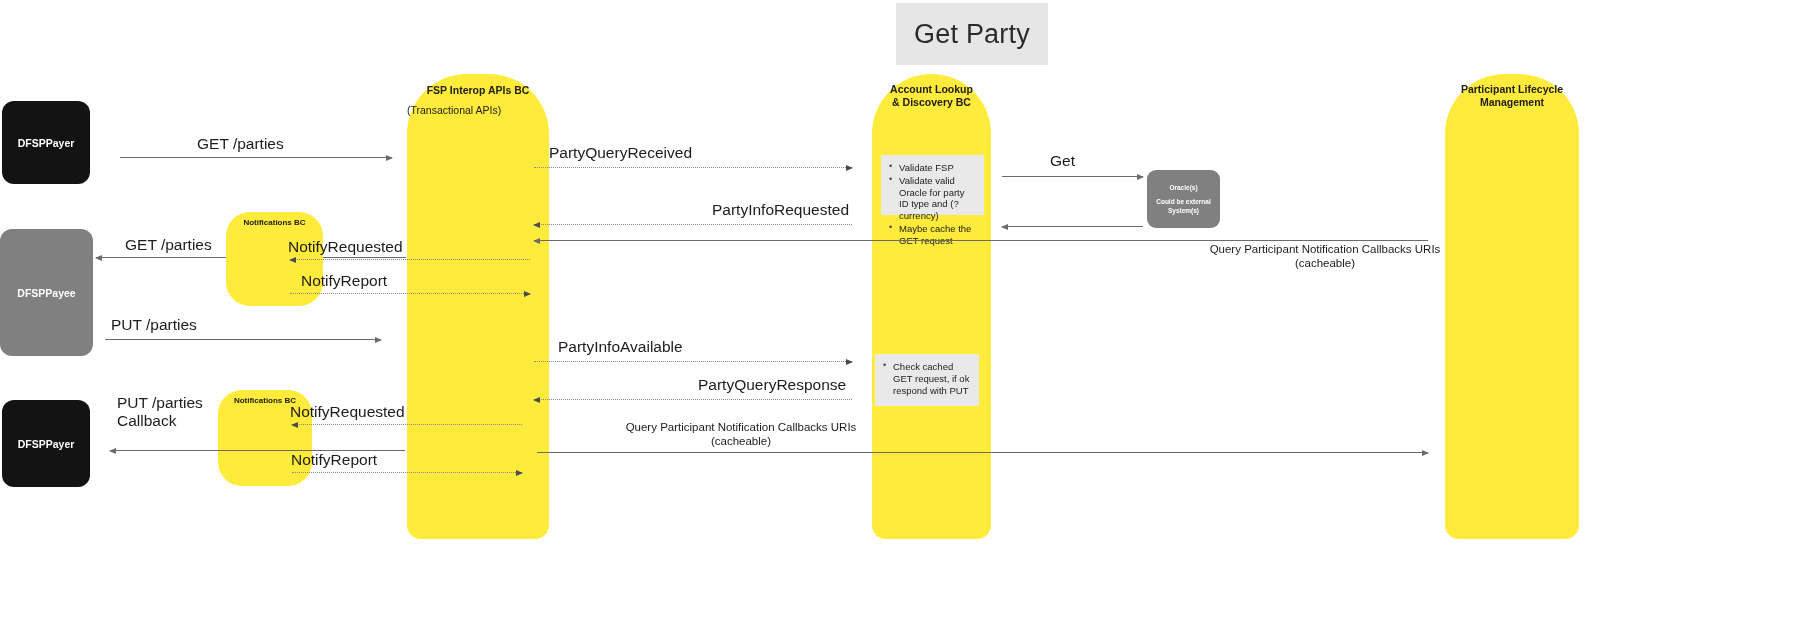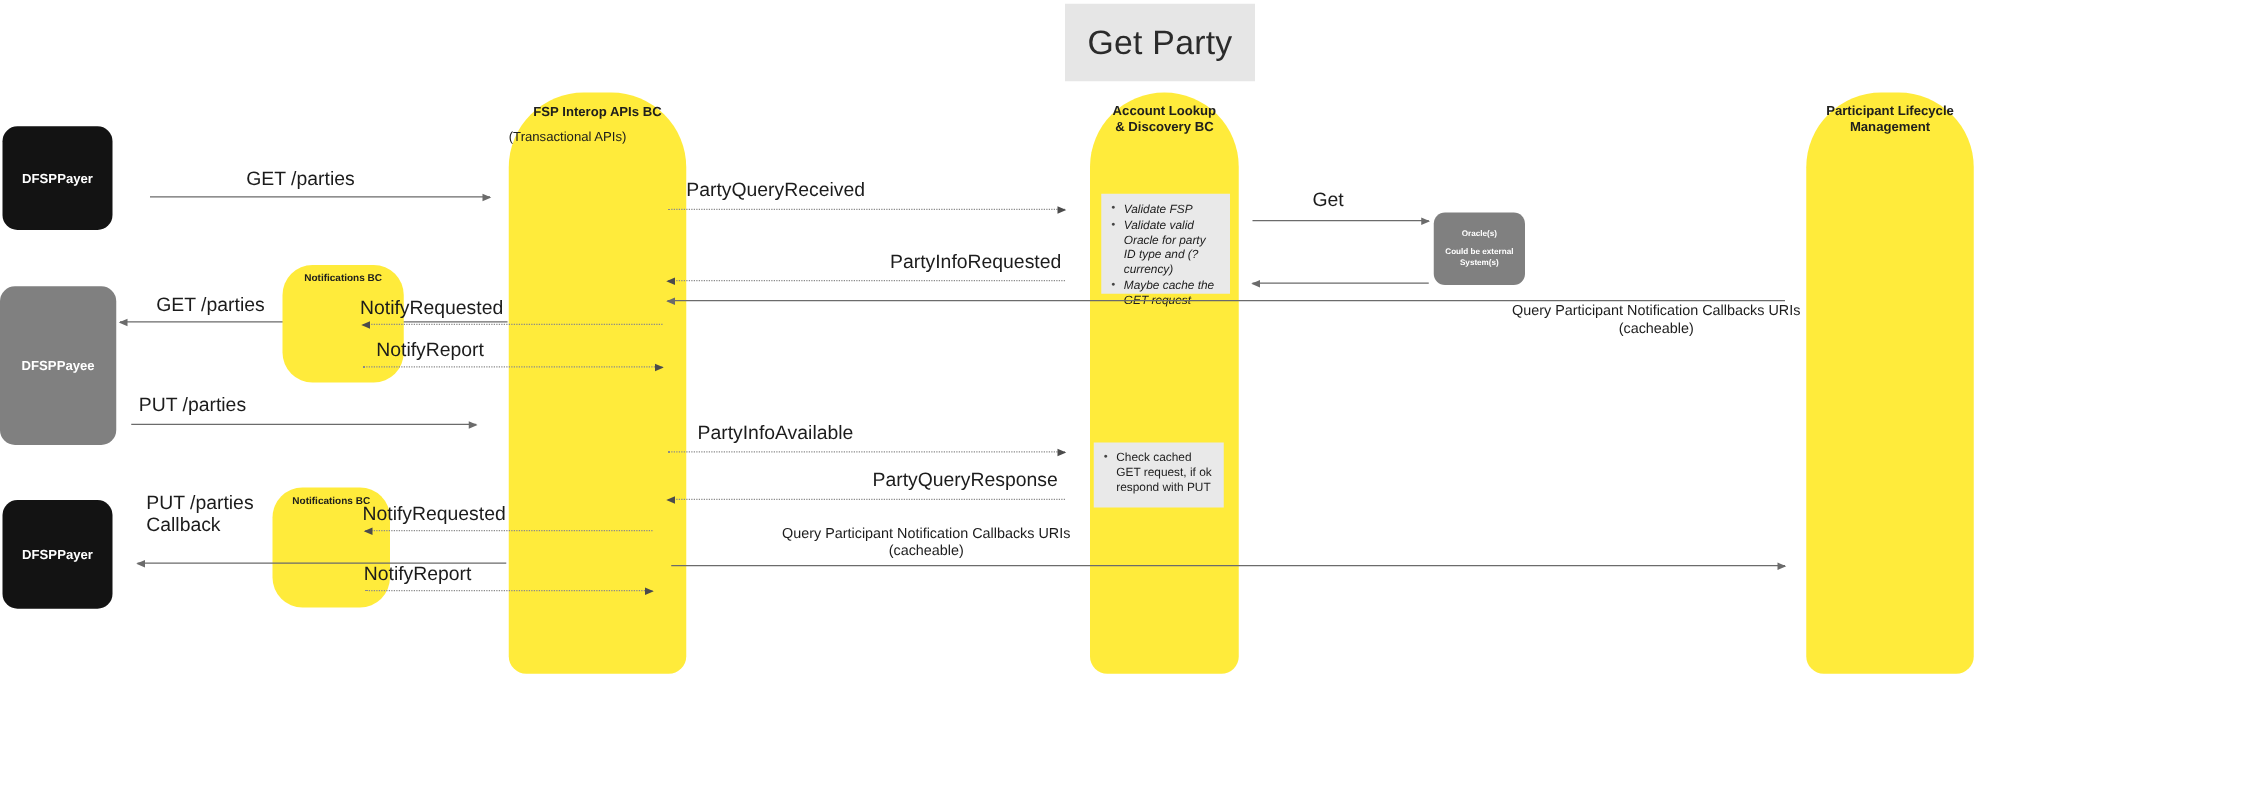--- a/index.html
+++ b/index.html
@@ -7,21 +7,21 @@
     width:1812px;height:630px;
     background:#ffffff;
     font-family:"Liberation Sans","DejaVu Sans",sans-serif;
     position:relative;overflow:hidden;
     -webkit-font-smoothing:antialiased;
   }
   .abs{position:absolute;}
 
   
   #title-box{
-    left:852px;top:3px;width:152px;height:62px;
+    left:896px;top:3px;width:152px;height:62px;
     background:#e6e6e6;
     display:flex;align-items:center;justify-content:center;
     font-size:27px;color:#2b2b2b;font-weight:400;letter-spacing:.2px;
   }
 
   
   .lifeline{
     background:#ffeb3b;
     border-radius:60px 60px 14px 14px;
     box-sizing:border-box;
@@ -82,21 +82,21 @@
     background:#e9e9e9;
     padding:7px 8px 7px 6px;
     box-sizing:border-box;
     font-size:9.5px;line-height:11.8px;color:#1c1c1c;
   }
   .note ul{margin:0;padding:0 0 0 12px;list-style:none;}
   .note li{position:relative;margin:0 0 1px 0;}
   .note li:before{
     content:"\2022";position:absolute;left:-10px;top:-1px;font-size:9px;color:#444;
   }
-  #note-validate{left:881px;top:155px;width:103px;height:80px;font-style:italic;}
+  #note-validate{left:881px;top:155px;width:103px;height:60px;}
   #note-cached{left:875px;top:354px;width:104px;height:52px;}
 
   
   .arrow{height:0;border-top:1px solid #6b6b6b;}
   .arrow.dotted{border-top:1px dotted #8a8a8a;}
   .ahead{
     position:absolute;top:-3.5px;width:0;height:0;
     border-top:3.5px solid transparent;border-bottom:3.5px solid transparent;
   }
   .ahead.right{right:-1px;border-left:7px solid #4b4b4b;}

